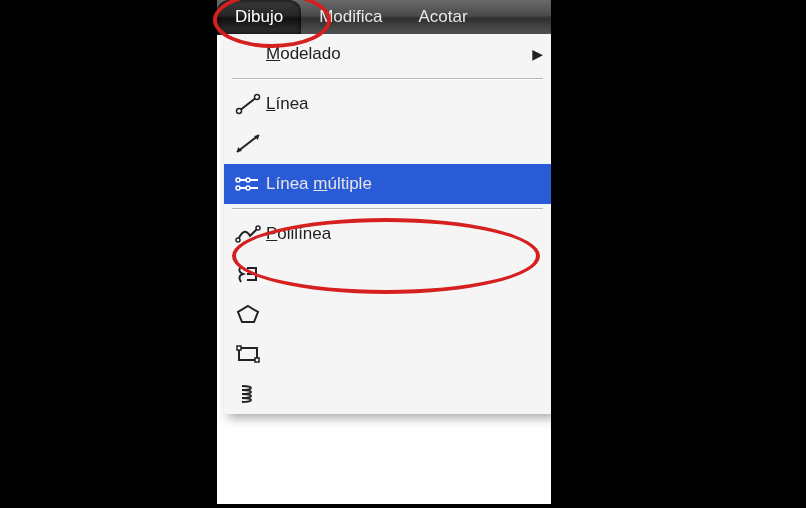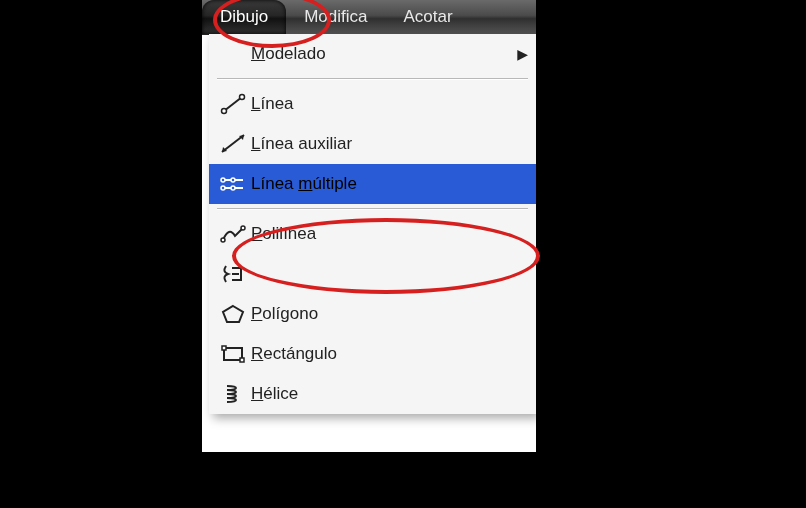--- a/index.html
+++ b/index.html
@@ -7,22 +7,22 @@
     width:806px;height:508px;
     background:#000;
     font-family:Arial,Helvetica,sans-serif;
     font-size:17px;
     overflow:hidden;
     position:relative;
   }
   
   .app{
     position:absolute;
-    left:202px; top:0;
-    width:334px; height:452px;
+    left:217px; top:0;
+    width:334px; height:504px;
     background:#fff;
   }
   
   .menubar{
     height:34px;
     background:linear-gradient(#6a6a6a,#4b4b4b 45%,#2f2f2f 55%,#555);
     display:flex;
     align-items:center;
     color:#e8e8e8;
     font-size:17px;
@@ -51,21 +51,21 @@
   .dropdown .row{
     display:flex;
     align-items:center;
     height:40px;
     padding:0 8px 0 6px;
     color:#222;
     white-space:nowrap;
   }
   .dropdown .row.selected{
     background:#2a5bd7;
-    color:#000000;
+    color:#e5e5e5;
   }
   .dropdown .row .icon{
     width:36px;height:28px;
     flex:0 0 36px;
     display:flex;align-items:center;justify-content:center;
   }
   .dropdown .row .label{
     flex:1 1 auto;
   }
   .dropdown .sep{
@@ -123,21 +123,20 @@
 
 
     <div class="row">
       <span class="icon">
         <svg width="28" height="24" viewBox="0 0 28 24">
           <line x1="3" y1="20" x2="25" y2="3" stroke="#222" stroke-width="2"></line>
           <path d="M25 3 L20 4 L24 8 Z" fill="#222"></path>
           <path d="M3 20 L8 19 L4 15 Z" fill="#222"></path>
         </svg>
       </span>
-      <span class="label"><span class="mn">L</span>ínea auxiliar</span>
     </div>
 
     <div class="row selected">
       <span class="icon">
         <svg width="28" height="24" viewBox="0 0 28 24">
           <line x1="4" y1="8" x2="24" y2="8" stroke="#fff" stroke-width="2"></line>
           <line x1="4" y1="16" x2="24" y2="16" stroke="#fff" stroke-width="2"></line>
           <circle cx="4" cy="8" r="2" fill="#2a5bd7" stroke="#fff" stroke-width="1.5"></circle>
           <circle cx="14" cy="8" r="2" fill="#2a5bd7" stroke="#fff" stroke-width="1.5"></circle>
           <circle cx="4" cy="16" r="2" fill="#2a5bd7" stroke="#fff" stroke-width="1.5"></circle>
@@ -169,40 +168,37 @@
         </svg>
       </span>
     </div>
 
     <div class="row">
       <span class="icon">
         <svg width="28" height="24" viewBox="0 0 28 24">
           <polygon points="14,4 24,10 20,20 8,20 4,10" fill="none" stroke="#222" stroke-width="2"></polygon>
         </svg>
       </span>
-      <span class="label"><span class="mn">P</span>olígono</span>
     </div>
 
     <div class="row">
       <span class="icon">
         <svg width="28" height="24" viewBox="0 0 28 24">
           <rect x="5" y="6" width="18" height="12" fill="none" stroke="#222" stroke-width="2"></rect>
           <rect x="3" y="4" width="4" height="4" fill="#fff" stroke="#222" stroke-width="1.5"></rect>
           <rect x="21" y="16" width="4" height="4" fill="#fff" stroke="#222" stroke-width="1.5"></rect>
         </svg>
       </span>
-      <span class="label"><span class="mn">R</span>ectángulo</span>
     </div>
 
     <div class="row">
       <span class="icon">
         <svg width="28" height="24" viewBox="0 0 28 24">
           <path d="M8 4 C20 4 20 8 8 8 C20 8 20 12 8 12 C20 12 20 16 8 16 C20 16 20 20 8 20" fill="none" stroke="#222" stroke-width="2"></path>
         </svg>
       </span>
-      <span class="label"><span class="mn">H</span>élice</span>
     </div>
 
   </div>
 </div>
 
 <div class="ellipse" style="left:213px; top:-8px; width:110px; height:48px;"></div>
 <div class="ellipse" style="left:232px; top:218px; width:300px; height:68px;"></div>
 
 </body></html>

